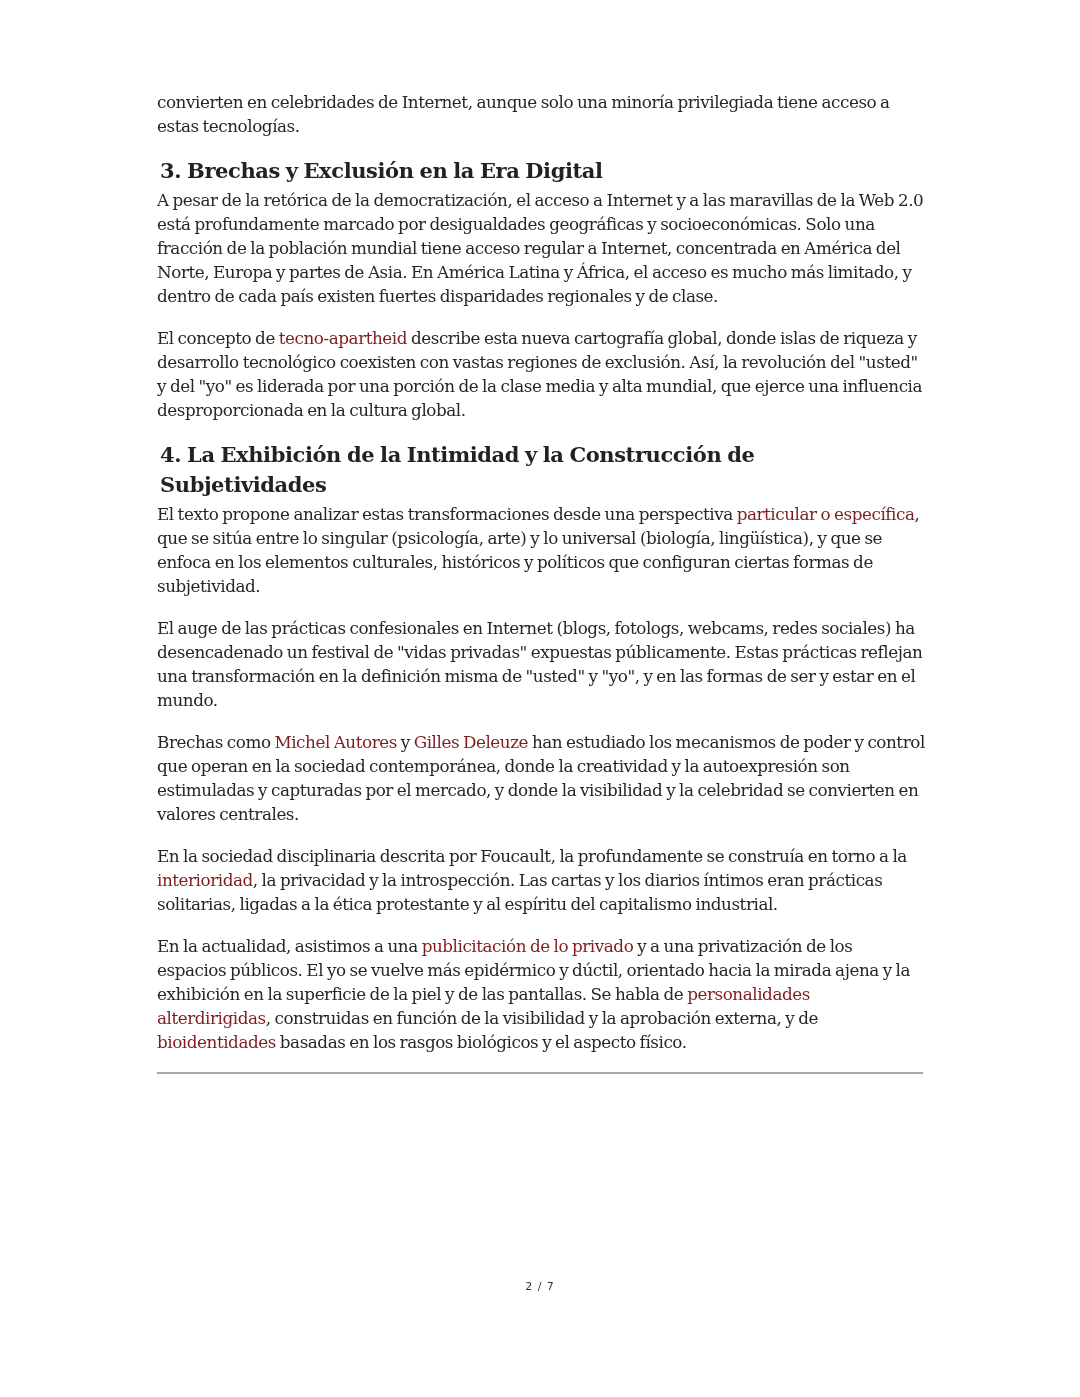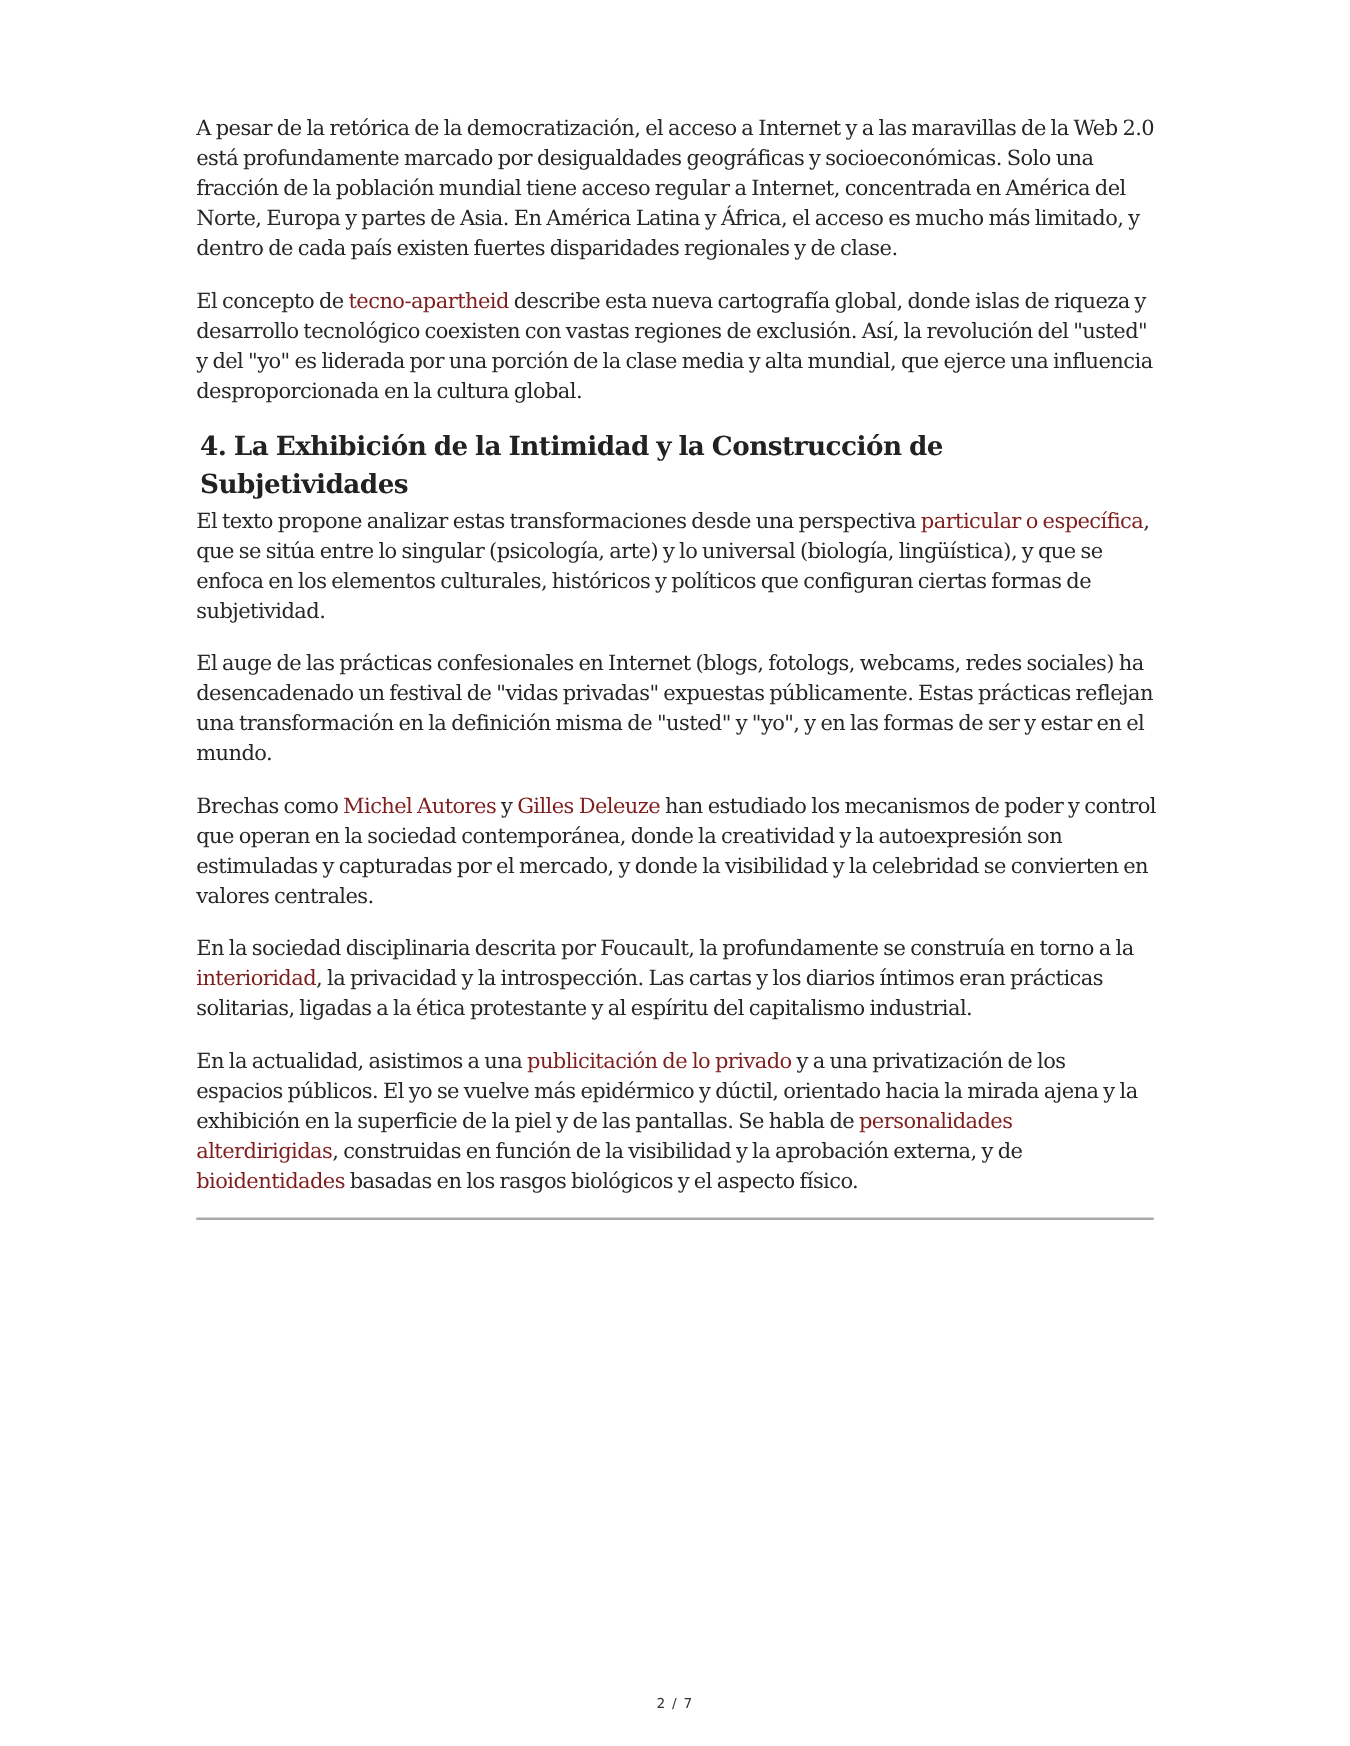--- a/index.html
+++ b/index.html
@@ -12,29 +12,31 @@
       margin: 0 0 18px 0; font-size: 16.8px; line-height: 24px;
       letter-spacing: -0.45px; word-spacing: -1px; color: #262626;
     }
     h2 {
       margin: 0 0 2px 3px; font-size: 21px; line-height: 30px; font-weight: bold;
       letter-spacing: -0.4px; word-spacing: -1px; color: #222222;
     }
     b { font-weight: normal; color: #7f1d1d; }
     .hr { height: 0; border-top: 2px solid #a9a9a9; margin-top: 16px; width: 766px; }
     .page-num {
-      position: absolute; top: 1356px; left: 0; width: 1080px; text-align: center;
+      position: absolute; top: 1280px; left: 0; width: 1080px; text-align: center;
       font-family: "DejaVu Sans", sans-serif; font-size: 11px; color: #333333; letter-spacing: 1px;
     }
   </style>
 </head>
 <body>
 
 <div class="page">
+  <p>convierten en celebridades de Internet, aunque solo una minoría privilegiada tiene acceso a estas tecnologías.</p>
 
+  <h2>3. Brechas y Exclusión en la Era Digital</h2>
   <p>A pesar de la retórica de la democratización, el acceso a Internet y a las maravillas de la Web 2.0 está profundamente marcado por desigualdades geográficas y socioeconómicas. Solo una fracción de la población mundial tiene acceso regular a Internet, concentrada en América del Norte, Europa y partes de Asia. En América Latina y África, el acceso es mucho más limitado, y dentro de cada país existen fuertes disparidades regionales y de clase.</p>
   <p><span>El concepto de </span><b>tecno-apartheid</b><span> describe esta nueva cartografía global, donde islas de riqueza y desarrollo tecnológico coexisten con vastas regiones de exclusión. Así, la revolución del "usted" y del "yo" es liderada por una porción de la clase media y alta mundial, que ejerce una influencia desproporcionada en la cultura global.</span></p>
 
   <h2>4. La Exhibición de la Intimidad y la Construcción de Subjetividades</h2>
   <p><span>El texto propone analizar estas transformaciones desde una perspectiva </span><b>particular o específica</b><span>, que se sitúa entre lo singular (psicología, arte) y lo universal (biología, lingüística), y que se enfoca en los elementos culturales, históricos y políticos que configuran ciertas formas de subjetividad.</span></p>
   <p>El auge de las prácticas confesionales en Internet (blogs, fotologs, webcams, redes sociales) ha desencadenado un festival de "vidas privadas" expuestas públicamente. Estas prácticas reflejan una transformación en la definición misma de "usted" y "yo", y en las formas de ser y estar en el mundo.</p>
   <p><span>Brechas como </span><b>Michel Autores</b><span> y </span><b>Gilles Deleuze</b><span> han estudiado los mecanismos de poder y control que operan en la sociedad contemporánea, donde la creatividad y la autoexpresión son estimuladas y capturadas por el mercado, y donde la visibilidad y la celebridad se convierten en valores centrales.</span></p>
 
   <p><span>En la sociedad disciplinaria descrita por Foucault, la profundamente se construía en torno a la </span><b>interioridad</b><span>, la privacidad y la introspección. Las cartas y los diarios íntimos eran prácticas solitarias, ligadas a la ética protestante y al espíritu del capitalismo industrial.</span></p>
   <p><span>En la actualidad, asistimos a una </span><b>publicitación de lo privado</b><span> y a una privatización de los espacios públicos. El yo se vuelve más epidérmico y dúctil, orientado hacia la mirada ajena y la exhibición en la superficie de la piel y de las pantallas. Se habla de </span><b>personalidades alterdirigidas</b><span>, construidas en función de la visibilidad y la aprobación externa, y de </span><b>bioidentidades</b><span> basadas en los rasgos biológicos y el aspecto físico.</span></p>

